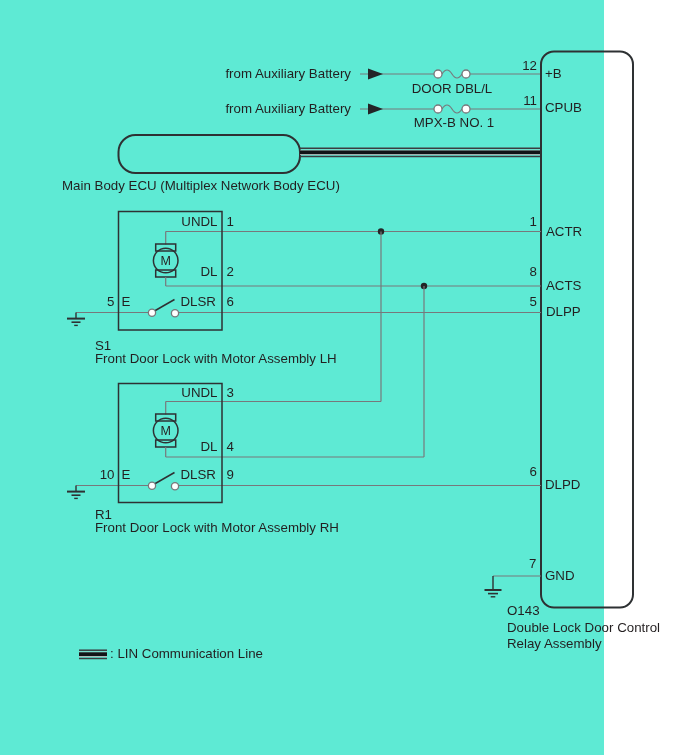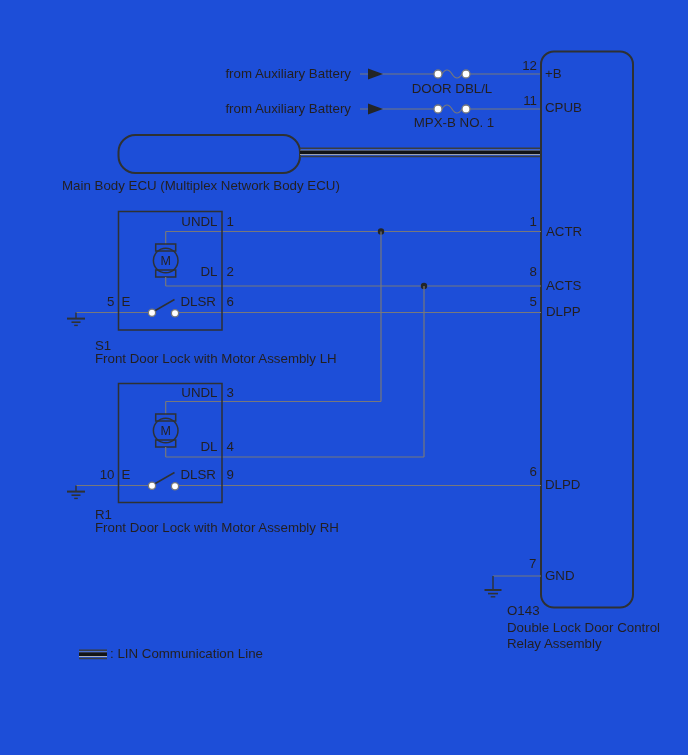--- a/index.html
+++ b/index.html
@@ -1,20 +1,20 @@
 <!DOCTYPE html>
 <html><head>
 <meta charset="utf-8">
 <style>
   html, body { margin: 0; padding: 0; background: #ffffff; }
   #stage {
     position: relative;
-    width: 688px;
+    width: 604px;
     height: 755px;
-    background: #1d4ed8;
+    background: #5eead4;
     font-family: "Liberation Sans", sans-serif;
   }
   svg { display: block; }
   text {
     font-family: "Liberation Sans", sans-serif;
     font-size: 13.3px;
     fill: #231f20;
   }
   .mid   { text-anchor: middle; }
   .end   { text-anchor: end; }

